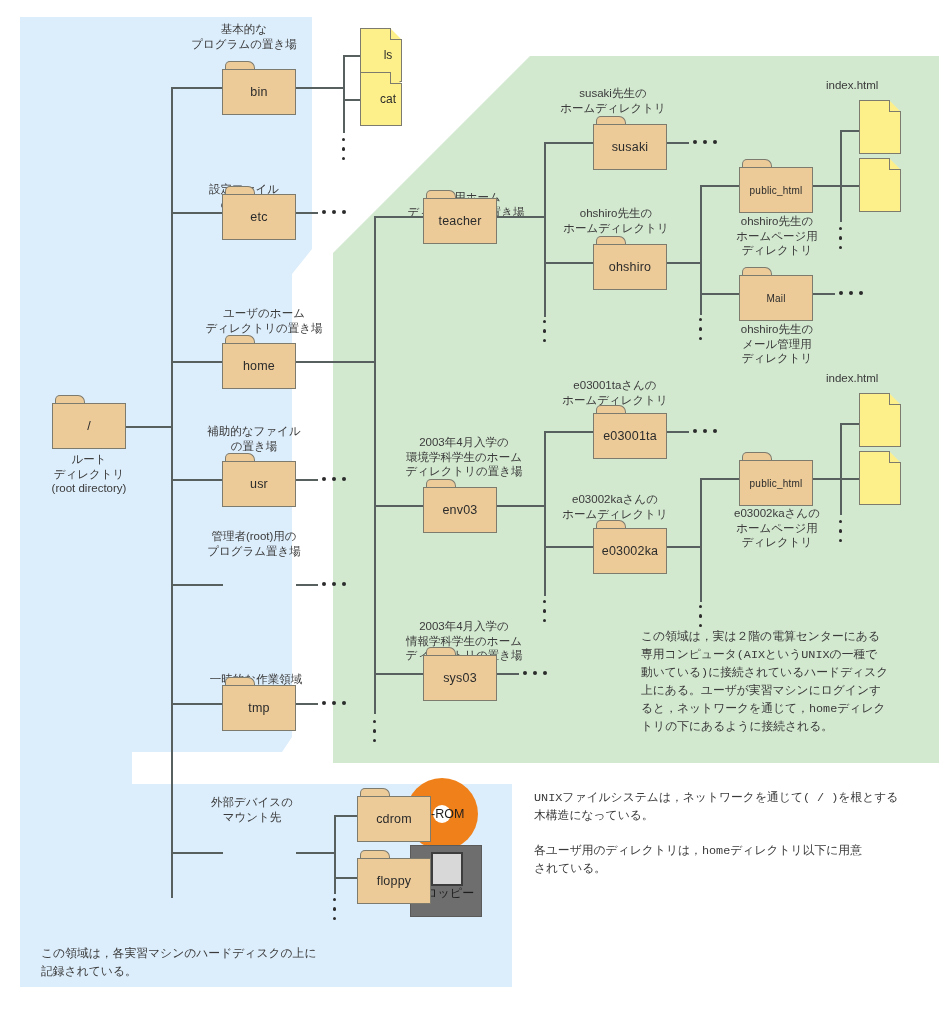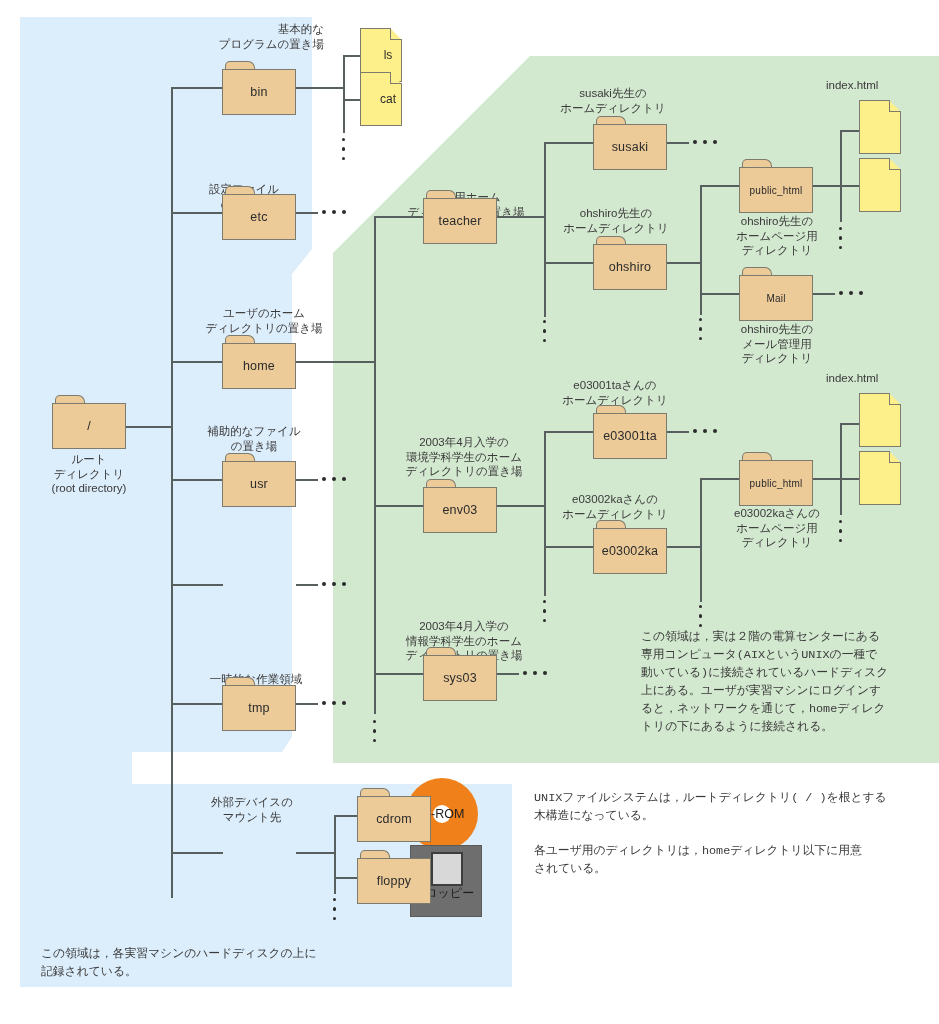--- a/index.html
+++ b/index.html
@@ -100,21 +100,21 @@
     <div class="fname">/</div>
   </div>
   <div class="nodelabel" style="left:26px;top:452px;width:126px;">ルート
 ディレクトリ
 (root directory)</div>
 
   <div class="ln lnh" style="left:126px;top:426px;width:46px;"></div>
 
   <div class="ln lnv" style="left:171px;top:87px;height:811px;"></div>
 
-  <div class="cap" style="left:164px;top:22px;width:160px;text-align:right;">基本的な
+  <div class="cap" style="left:164px;top:22px;width:160px;">基本的な
 プログラムの置き場</div>
   <div class="ln lnh" style="left:171px;top:87px;width:52px;"></div>
   <div class="folder" id="n-bin" style="left:222px;top:61px;">
     <div class="tab"></div>
     <div class="body"></div>
     <div class="fname">bin</div>
   </div>
   <div class="ln lnh" style="left:296px;top:87px;width:48px;"></div>
   <div class="ln lnv" style="left:343px;top:55px;height:78px;"></div>
   <div class="ln lnh" style="left:343px;top:55px;width:18px;"></div>
@@ -168,20 +168,22 @@
     <div class="body"></div>
     <div class="fname">usr</div>
   </div>
   <div class="ln lnh" style="left:296px;top:479px;width:22px;"></div>
   <div class="hdots" style="left:322px;top:477px;">
       <i></i>
       <i></i>
       <i></i>
     </div>
 
+  <div class="cap" style="left:178px;top:529px;width:152px;">管理者(root)用の
+プログラム置き場</div>
   <div class="ln lnh" style="left:171px;top:584px;width:52px;"></div>
   <div class="ln lnh" style="left:296px;top:584px;width:22px;"></div>
   <div class="hdots" style="left:322px;top:582px;">
       <i></i>
       <i></i>
       <i></i>
     </div>
 
   <div class="cap" style="left:186px;top:672px;width:140px;">一時的な作業領域</div>
   <div class="ln lnh" style="left:171px;top:703px;width:52px;"></div>
@@ -419,20 +421,20 @@
       <i></i>
       <i></i>
     </div>
 
   <div class="para" style="left:641px;top:629px;width:290px;">この領域は，実は２階の電算センターにある
 専用コンピュータ(AIXというUNIXの一種で
 動いている)に接続されているハードディスク
 上にある。ユーザが実習マシンにログインす
 ると，ネットワークを通じて，homeディレク
 トリの下にあるように接続される。</div>
-  <div class="para" style="left:534px;top:790px;width:400px;">UNIXファイルシステムは，ルートディレクトリ( / )を根とする
+  <div class="para" style="left:534px;top:790px;width:400px;">UNIXファイルシステムは，ネットワークを通じて( / )を根とする
 木構造になっている。</div>
   <div class="para" style="left:534px;top:843px;width:400px;">各ユーザ用のディレクトリは，homeディレクトリ以下に用意
 されている。</div>
   <div class="para" style="left:41px;top:946px;width:330px;">この領域は，各実習マシンのハードディスクの上に
 記録されている。</div>
 
 </div>
 
 </body></html>

